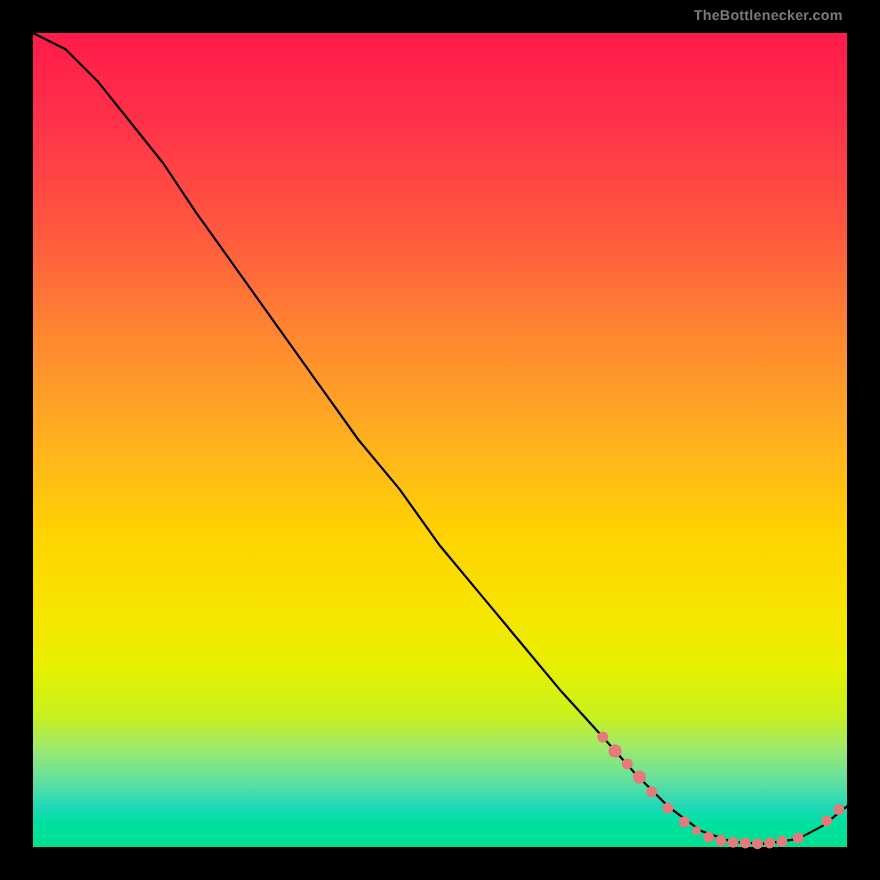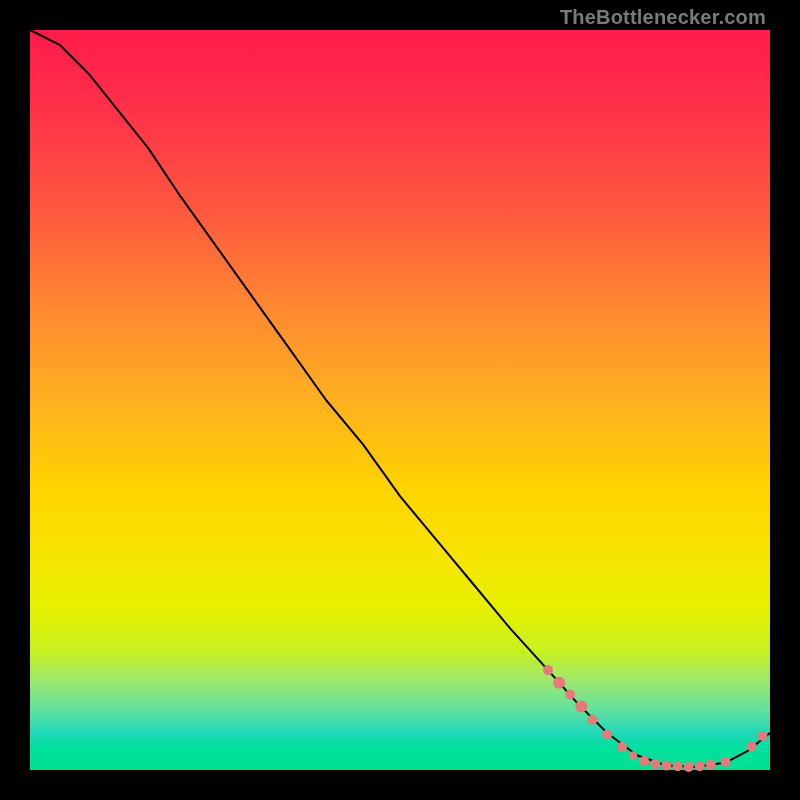--- a/index.html
+++ b/index.html
@@ -39,21 +39,21 @@
       #20d8b8 95%,
       #00e0a0 97%,
       #00e090 100%
     );
   }
   .watermark {
     position: absolute;
     top: 6px;
     right: 34px;
     font-family: Arial, Helvetica, sans-serif;
-    font-size: 20px;
+    font-size: 13px;
     font-weight: 600;
     color: #7a7a7a;
     letter-spacing: 0.2px;
   }
   svg.curve {
     position: absolute;
     left: 0;
     top: 0;
     width: 740px;
     height: 740px;

